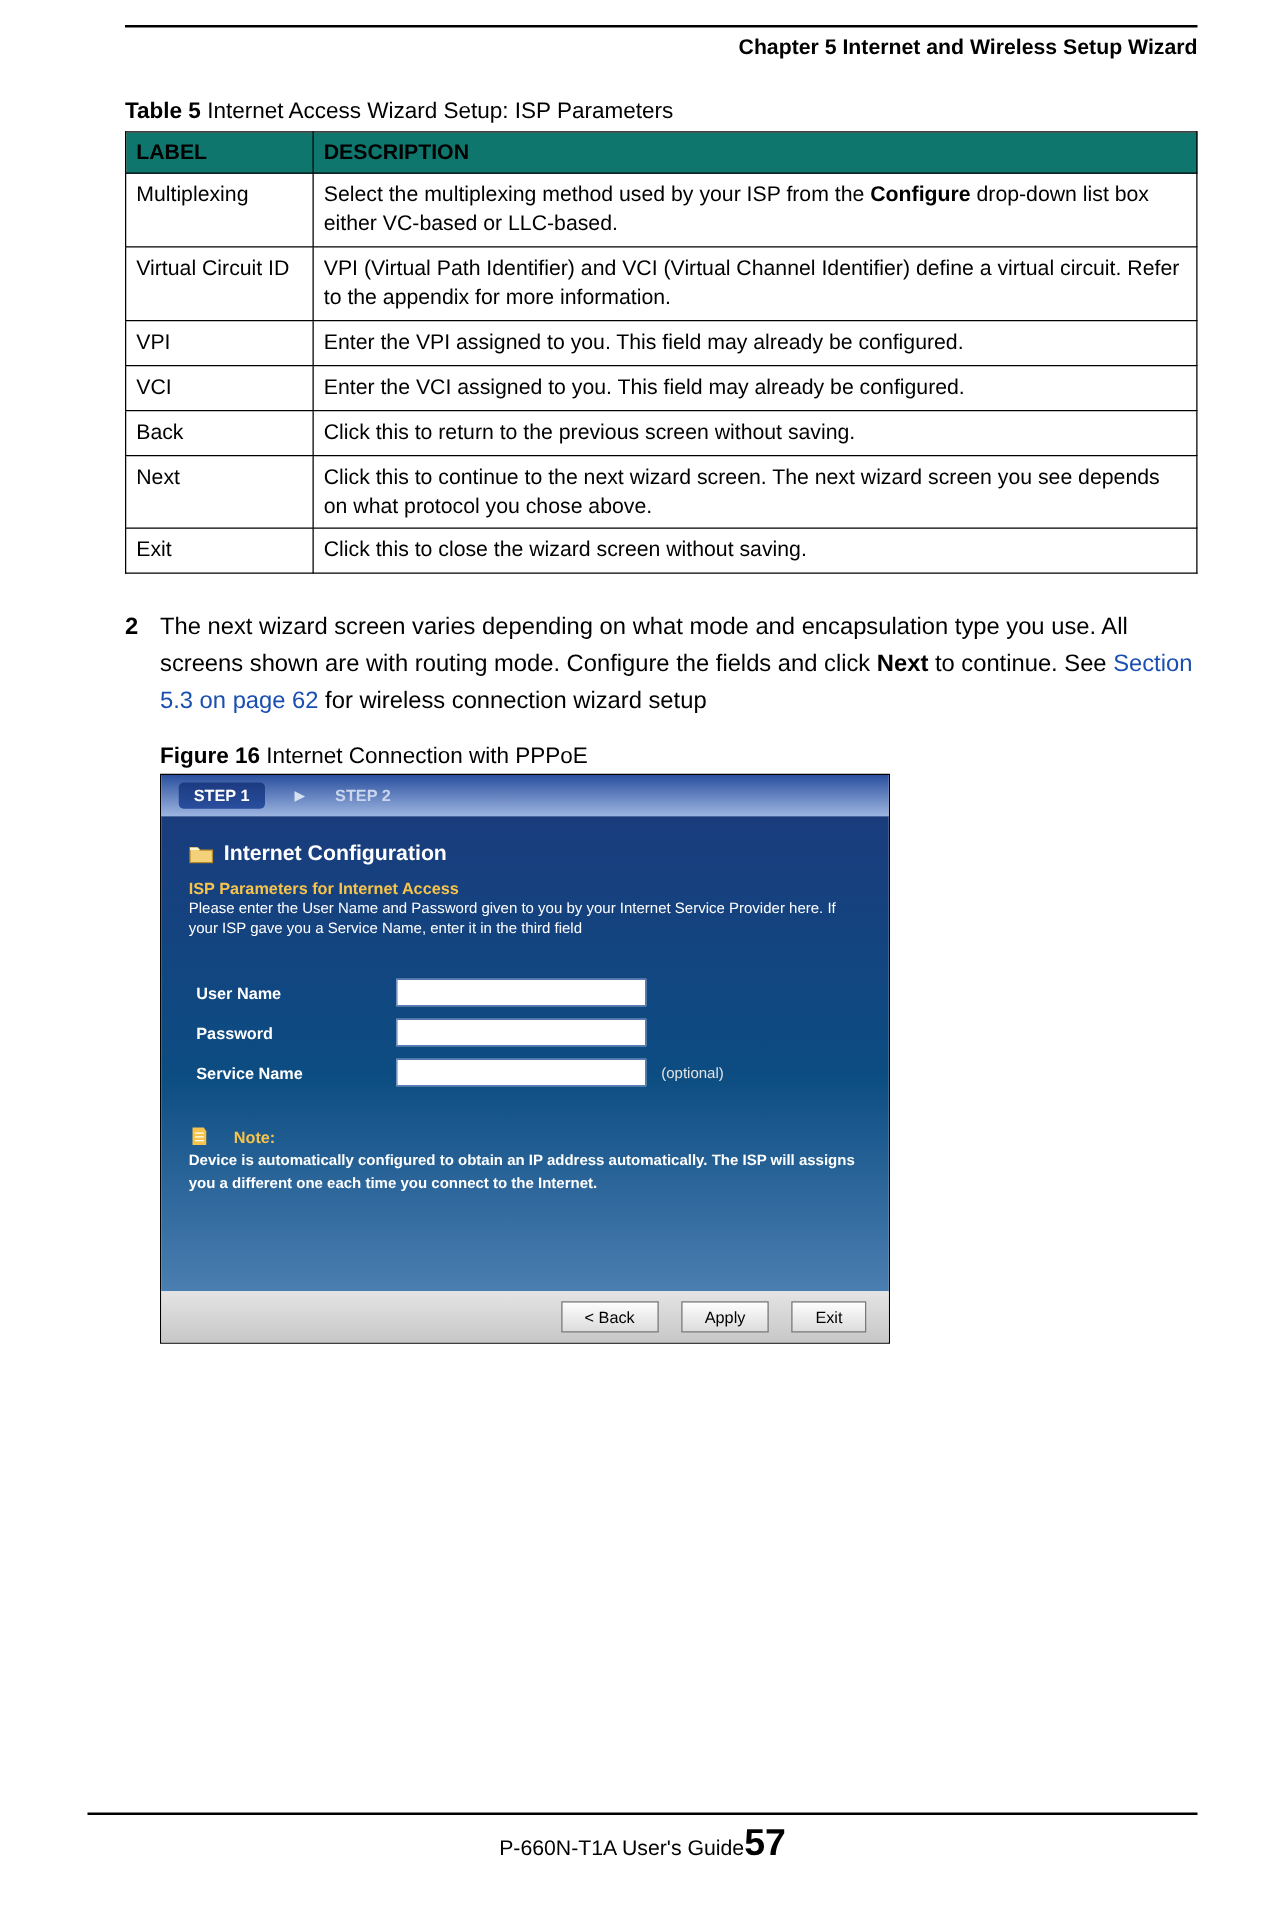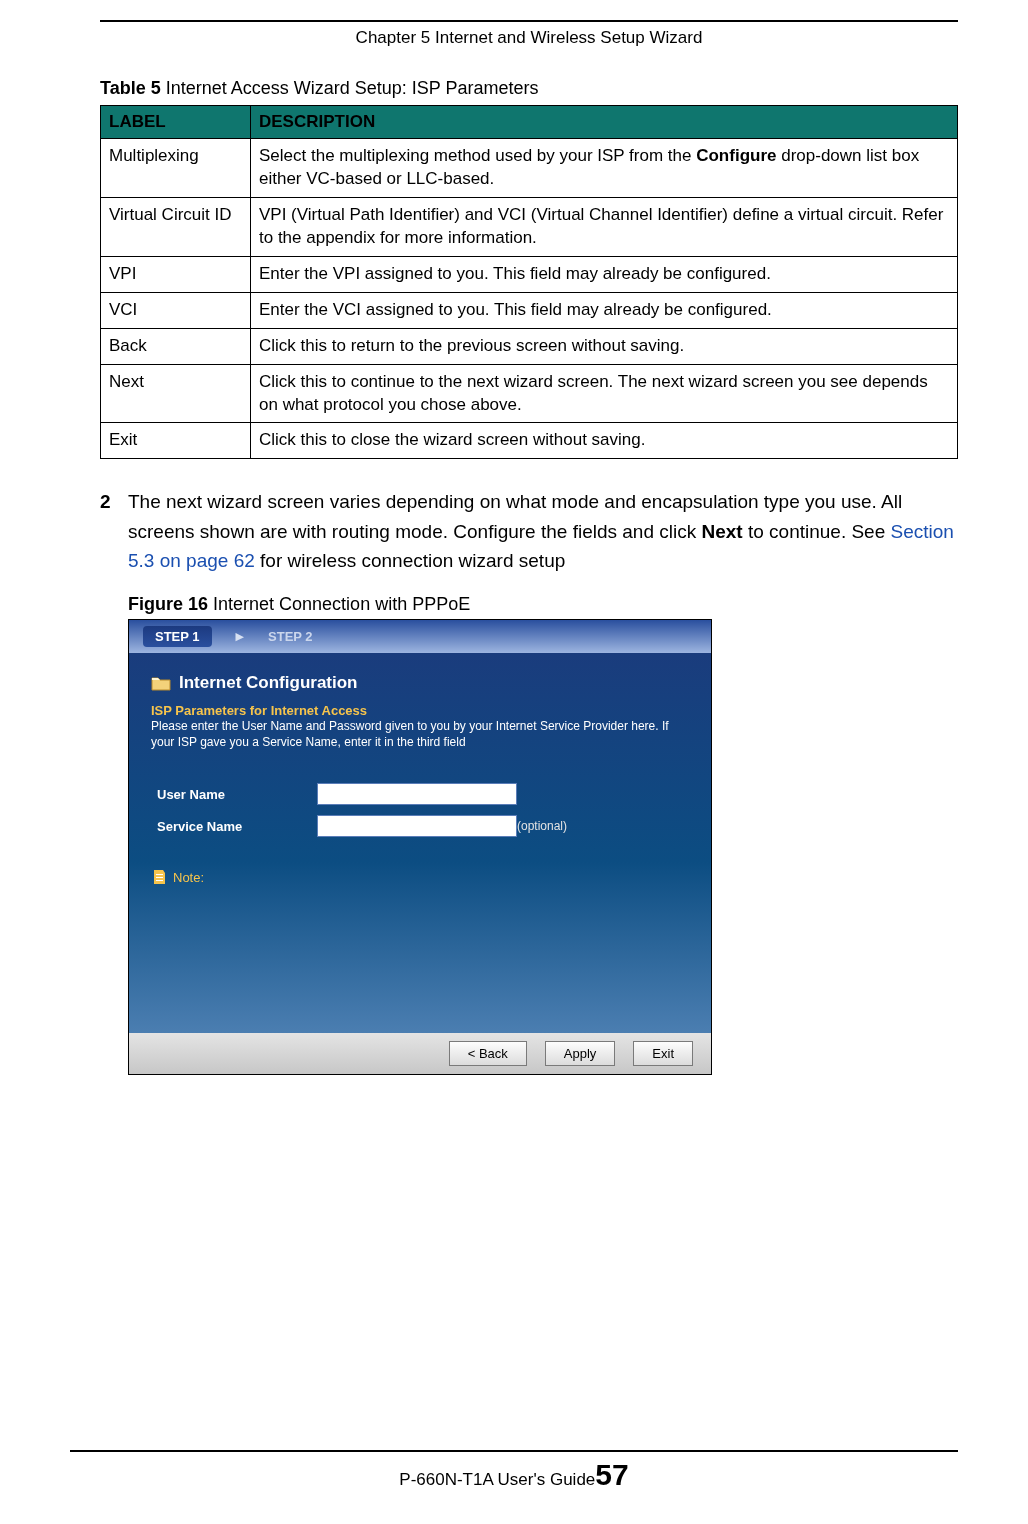--- a/index.html
+++ b/index.html
@@ -12,23 +12,24 @@
       position: relative;
     }
     .page {
       padding: 20px 70px 60px 100px;
     }
     .header-line {
       border-top: 2px solid #000;
       margin-bottom: 6px;
     }
     .chapter-header {
-      text-align: center;
+      text-align: right;
       font-size: 17px;
       margin-bottom: 30px;
+      font-weight: bold;
     }
     .table-caption {
       font-size: 18px;
       margin-bottom: 6px;
     }
     .table-caption .bold { font-weight: bold; }
     table.param-table {
       width: 100%;
       border-collapse: collapse;
       font-size: 17px;
@@ -133,31 +134,31 @@
     .wiz-input {
       width: 200px;
       height: 22px;
       background: #fff;
       border: 1px solid #5a7db8;
       font-size: 12px;
       padding: 2px 4px;
     }
     .wiz-opt {
       font-size: 12px;
-      margin-left: 0;
+      margin-left: 12px;
       color: #e3e3e3;
     }
     .wiz-note-head {
       margin-top: 32px;
       font-size: 13px;
-      font-weight: normal;
+      font-weight: bold;
       color: #f6c44c;
       display: flex;
       align-items: center;
-      gap: 6px;
+      gap: 20px;
     }
     .wiz-note-icon { width: 16px; height: 16px; }
     .wiz-note {
       font-size: 12px;
       font-weight: bold;
       line-height: 1.5;
       margin-top: 2px;
     }
     .wiz-footer {
       background: linear-gradient(#e4e4e4, #c7c7c7);
@@ -273,34 +274,39 @@
         <span>Internet Configuration</span>
       </div>
       <div class="wiz-sub">ISP Parameters for Internet Access</div>
       <div class="wiz-desc">Please enter the User Name and Password given to you by your Internet Service Provider here. If your ISP gave you a Service Name, enter it in the third field</div>
 
       <div class="wiz-row">
         <div class="wiz-label">User Name</div>
         <input class="wiz-input" type="text" style="">
       </div>
       <div class="wiz-row">
+        <div class="wiz-label">Password</div>
+        <input class="wiz-input" type="password" style="">
+      </div>
+      <div class="wiz-row">
         <div class="wiz-label">Service Name</div>
         <input class="wiz-input" type="text" style="">
         <span class="wiz-opt">(optional)</span>
       </div>
 
       <div class="wiz-note-head">
         <span class="wiz-note-icon">
           <svg viewBox="0 0 16 16">
               <path fill="#f6c44c" d="M3 1h9l2 3v11H3z"></path>
               <path fill="#fff" d="M5 5h7v1H5zM5 8h7v1H5zM5 11h7v1H5z"></path>
             </svg>
         </span>
         <span>Note:</span>
       </div>
+      <div class="wiz-note">Device is automatically configured to obtain an IP address automatically. The ISP will assigns you a different one each time you connect to the Internet.</div>
     </div>
     <div class="wiz-footer">
       <button class="wbtn">&lt; Back</button>
       <button class="wbtn">Apply</button>
       <button class="wbtn">Exit</button>
     </div>
   </div>
 </div>
 
 <div class="footer">

